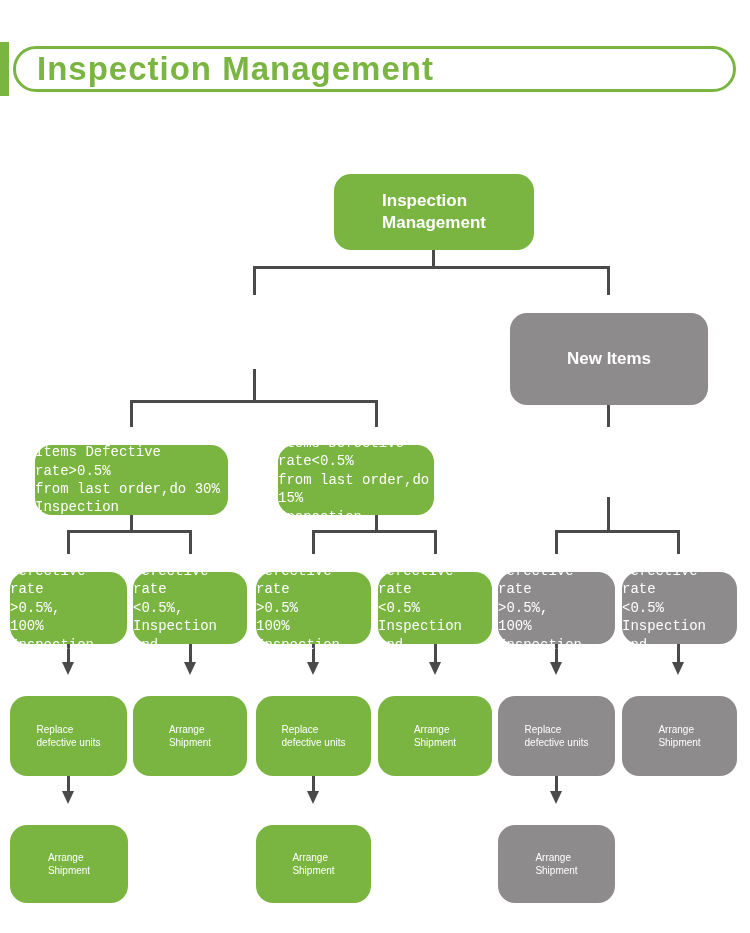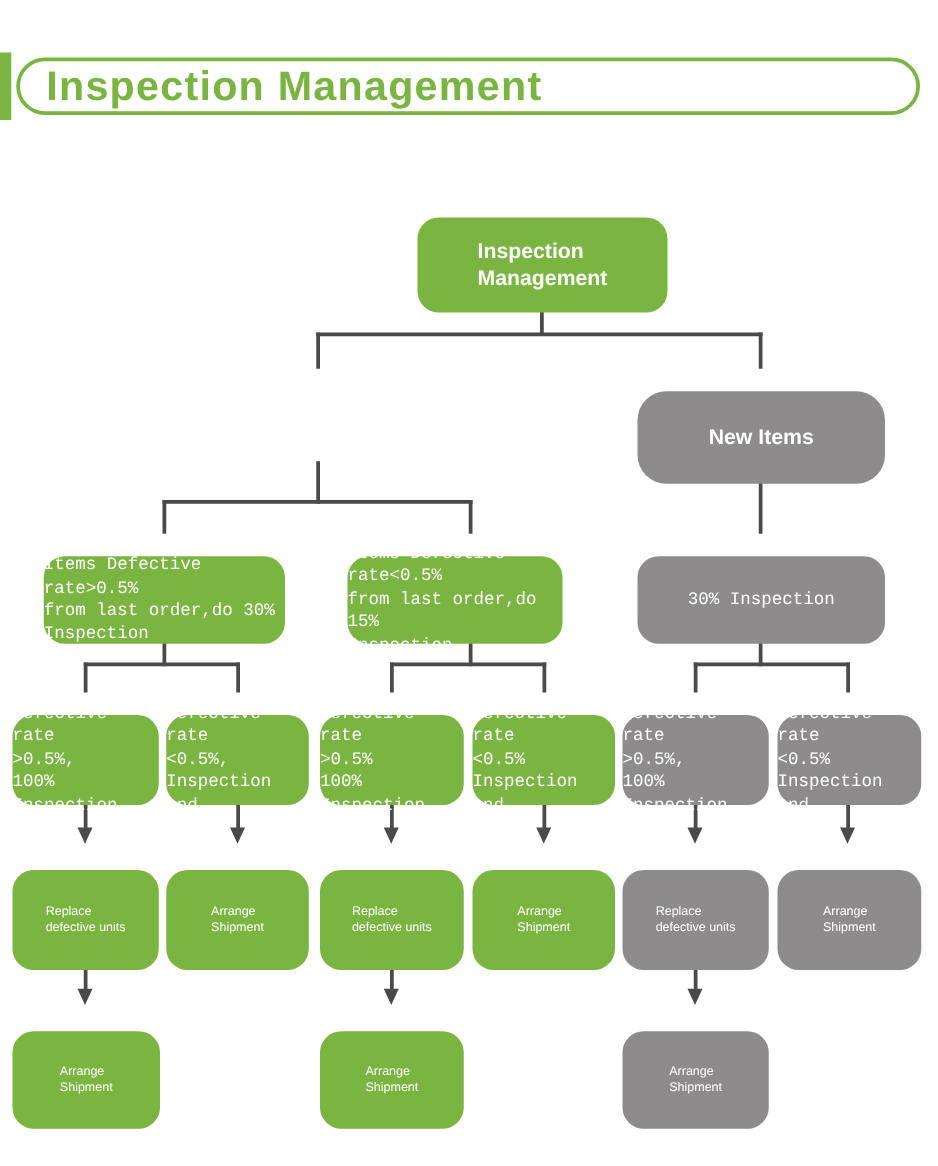--- a/index.html
+++ b/index.html
@@ -80,29 +80,28 @@
   <div class="line" style="left:67px; top:762px; width:3px; height:31px;"></div>
   <div class="arrowhead" style="left:62px; top:791px;"></div>
   <div class="line" style="left:312px; top:762px; width:3px; height:31px;"></div>
   <div class="arrowhead" style="left:307px; top:791px;"></div>
   <div class="line" style="left:555px; top:762px; width:3px; height:31px;"></div>
   <div class="arrowhead" style="left:550px; top:791px;"></div>
 
   <div class="node green bold fs17" style="left:334px; top:156px; width:200px; height:76px;">Inspection
 Management</div>
 
-  <div class="node gray bold fs17" style="left:510px; top:295px; width:198px; height:74px;border-radius:23px;">New Items</div>
+  <div class="node gray bold fs17" style="left:510px; top:295px; width:198px; height:92px;">New Items</div>
 
   <div class="node green fs14" style="left:35px; top:427px; width:193px; height:70px;">Items Defective rate&gt;0.5%
 from last order,do 30%
 Inspection</div>
-  <div class="node green fs14" style="left:278px; top:427px; width:172px; height:70px;">Items Defective rate&lt;0.5%
+  <div class="node green fs14" style="left:278px; top:427px; width:156px; height:70px;">Items Defective rate&lt;0.5%
 from last order,do 15%
 Inspection</div>
-  <div class="node gray fs14" style="left:510px; top:427px; width:198px; height:70px;">30% Inspection</div>
 
   <div class="node green fs14" style="left:10px; top:554px; width:117px; height:72px;">Defective rate
 &gt;0.5%,
 100% Inspection</div>
   <div class="node green fs14" style="left:133px; top:554px; width:114px; height:72px;">Defective rate
 &lt;0.5%,
 Inspection end</div>
   <div class="node green fs14" style="left:256px; top:554px; width:115px; height:72px;">Defective rate
 &gt;0.5%
 100% Inspection,</div>

